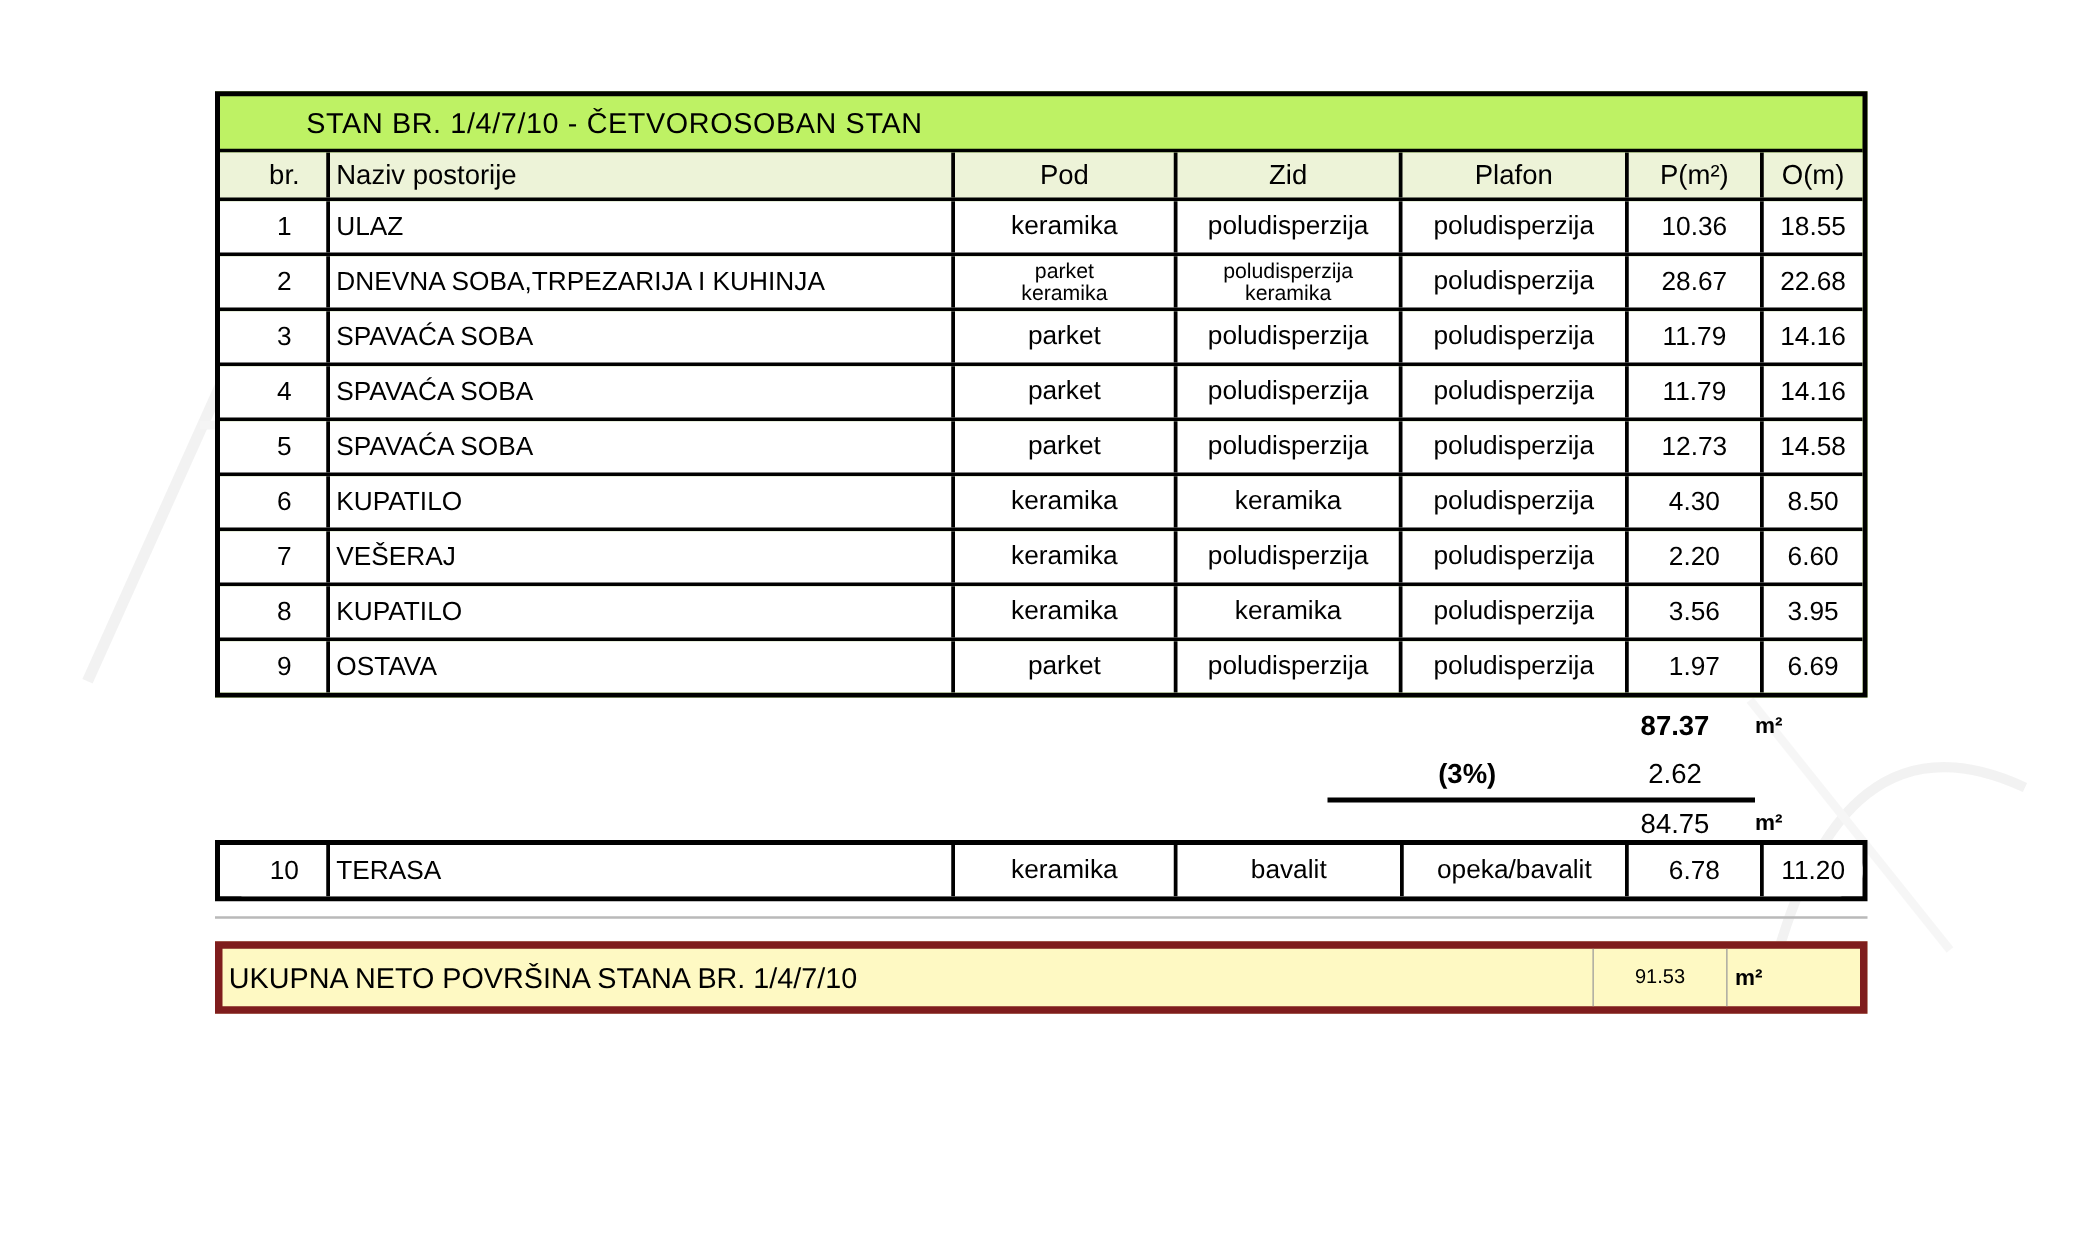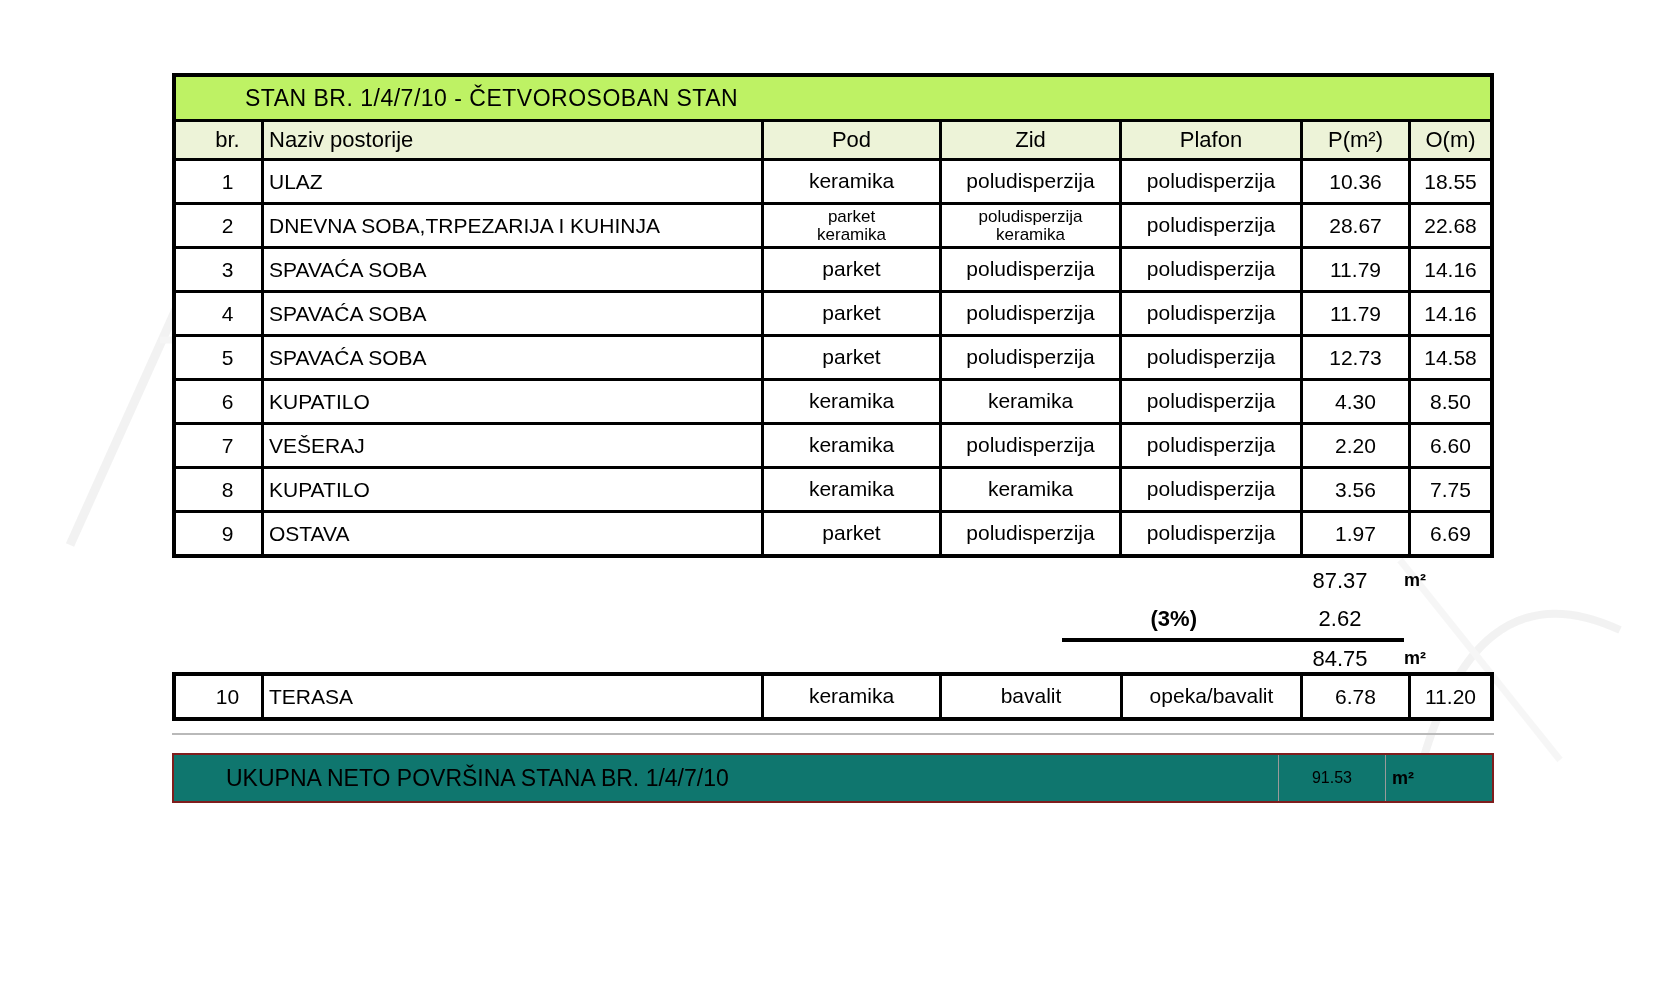--- a/index.html
+++ b/index.html
@@ -25,37 +25,37 @@
   .col-o{flex:1;}
   .trow{display:flex;height:41px;border-bottom:3px solid #000;font-size:21px;background:#fff;}
   .trow:last-child{border-bottom:none;}
   .stack{flex-direction:column;line-height:1.05;}
   .small-line{font-size:17px;}
 
   
   .summary{position:relative;height:100px;margin-top:6px;font-size:22px;}
   .summary .num{position:absolute;left:1114px;width:108px;text-align:center;}
   .summary .unit{position:absolute;left:1232px;font-weight:bold;font-size:18px;}
-  .s-line1{top:4px;}
+  .s-line1{top:4px;font-weight:bold;}
   .u-line1{top:6px;}
   .pct{position:absolute;left:900px;width:125px;text-align:right;top:42px;font-weight:bold;}
   .s-line2{top:42px;}
   .rule{position:absolute;left:890px;top:74px;width:342px;height:4px;background:#000;}
   .s-line3{top:82px;}
   .u-line3{top:84px;}
 
   
   .terasa-table{border:4px solid #000;margin-top:8px;background:#fff;}
   .terasa-table .trow{border-bottom:none;border-radius:18px;}
 
   .gray-rule{height:2px;background:#b9b9b9;margin-top:12px;width:100%;}
 
   
-  .total-box{margin-top:18px;border:2px solid #7f1d1d;display:flex;height:46px;
-             align-items:stretch;background:#0f766e;font-size:23px;padding-left:47px;}
+  .total-box{margin-top:18px;border:6px solid #7f1d1d;display:flex;height:46px;
+             align-items:stretch;background:#fef9c3;font-size:23px;}
   .total-label{flex:1;display:flex;align-items:center;padding-left:5px;}
   .total-p{width:108px;border-left:1px solid #9a9a9a;border-right:1px solid #9a9a9a;
            display:flex;align-items:center;justify-content:center;font-size:16px;box-sizing:border-box;}
   .total-unit{width:100px;display:flex;align-items:center;padding-left:6px;
               font-weight:bold;font-size:18px;}
 </style>
 </head>
 <body>
 
 <div class="sheet">
@@ -273,21 +273,21 @@
     <div class="cell col-zid stack">
               <span>keramika</span>
             </div>
     <div class="cell col-plafon stack">
               <span>poludisperzija</span>
             </div>
     <div class="cell col-p">
               <span>3.56</span>
             </div>
     <div class="cell col-o">
-              <span>7.75</span>
+              <span>3.95</span>
             </div>
   </div>
           <div class="trow">
     <div class="cell col-br">
               <span>9</span>
             </div>
     <div class="cell col-name">
               <span>OSTAVA</span>
             </div>
     <div class="cell col-pod stack">

